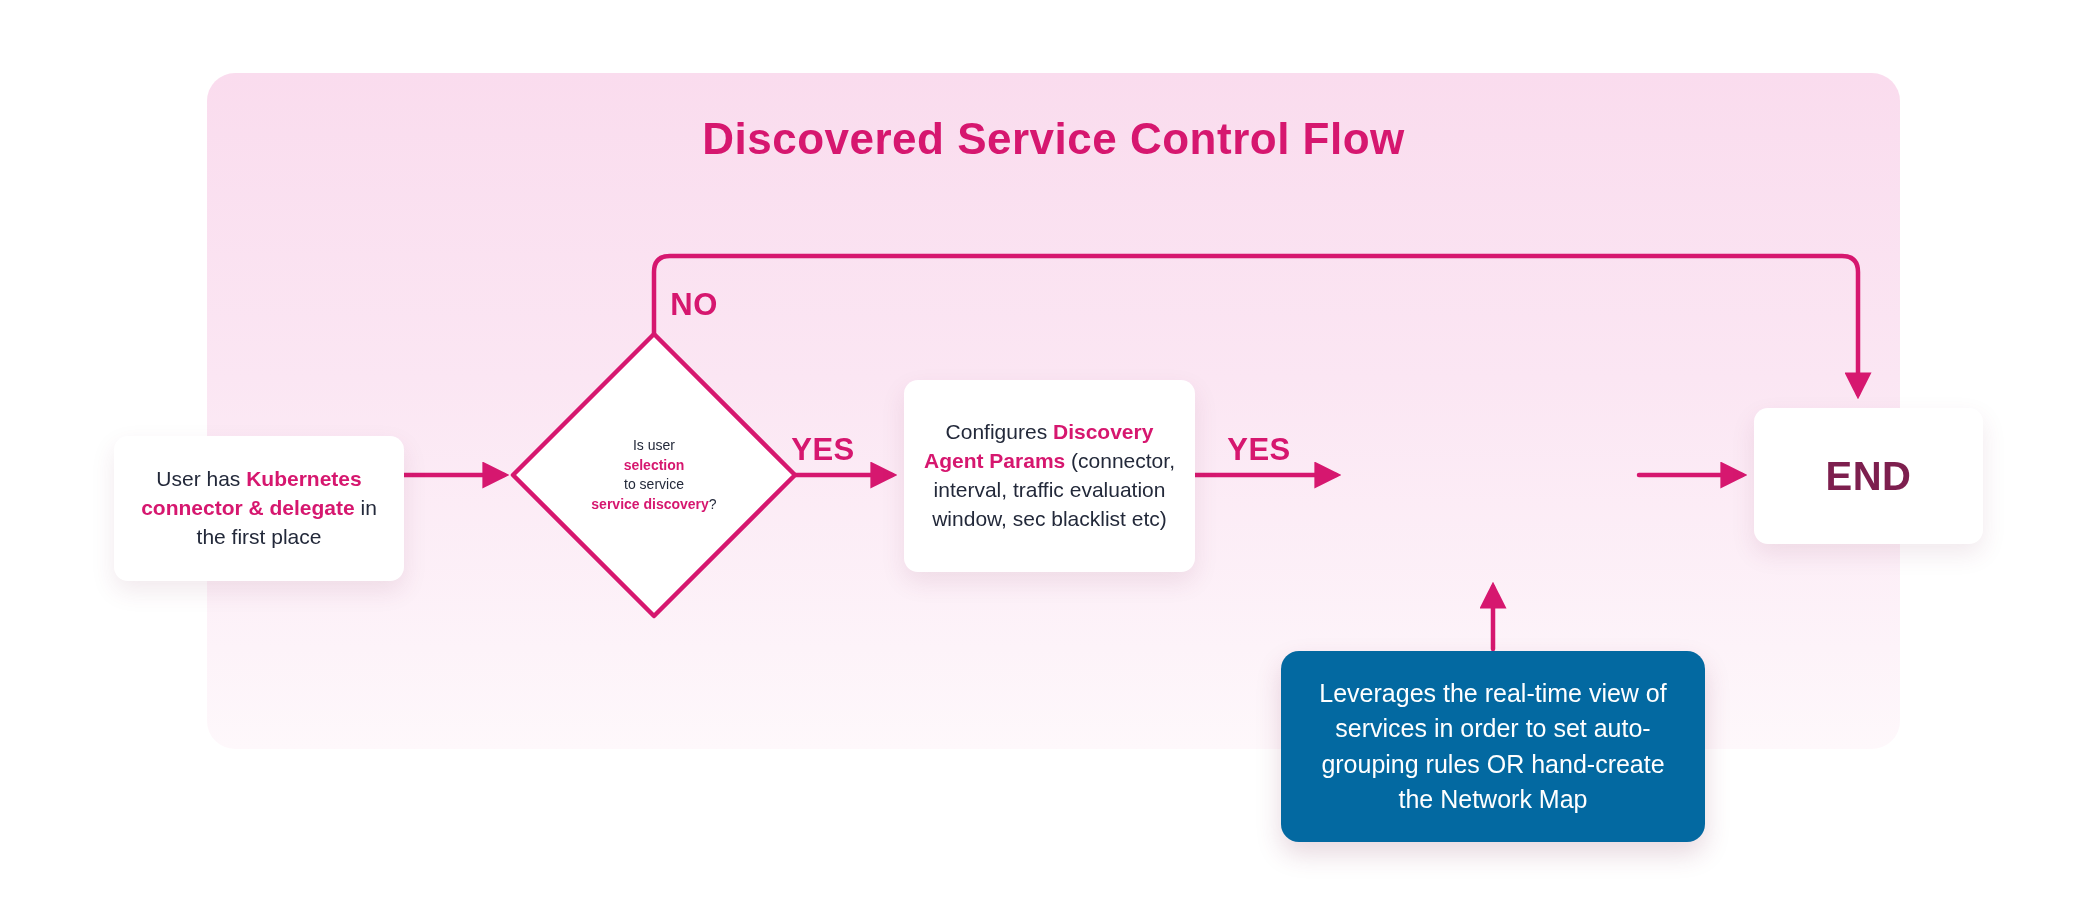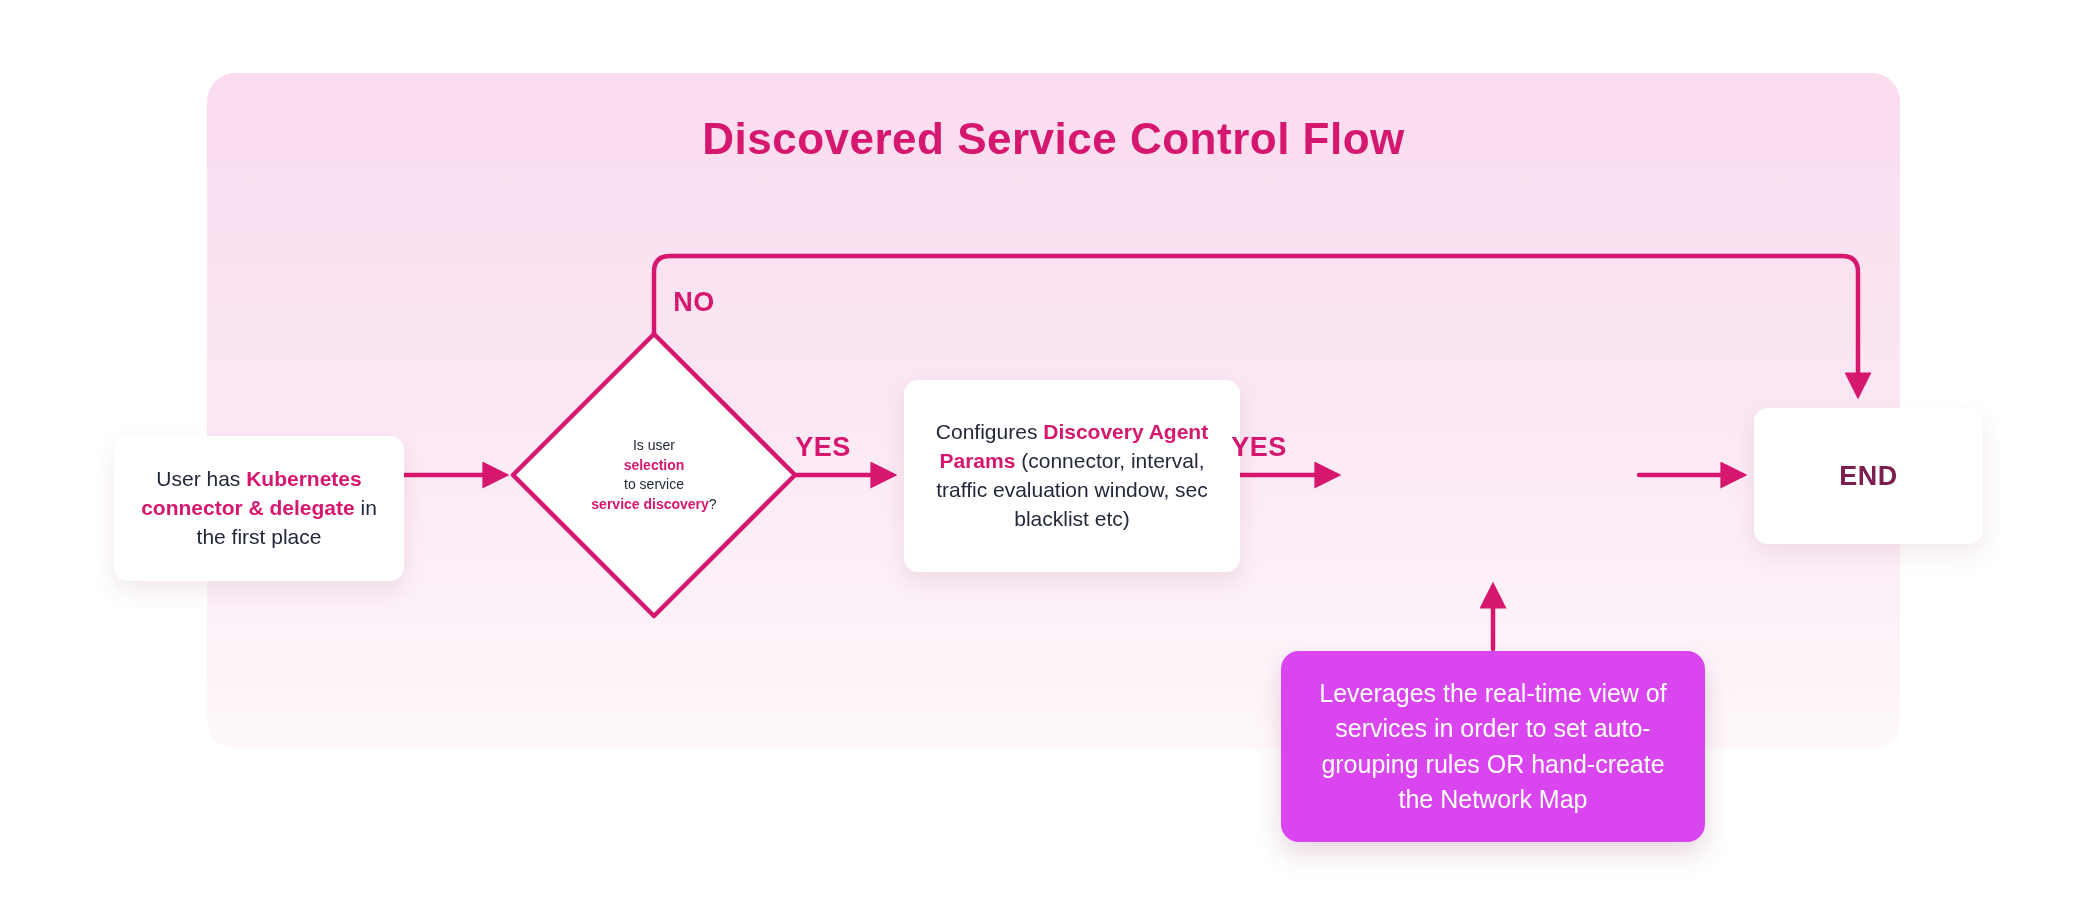--- a/index.html
+++ b/index.html
@@ -49,25 +49,25 @@
     color: #23293a;
   }
   .node .node-text {
     font-size: 21px;
     line-height: 1.38;
     padding: 14px 20px;
   }
   .hl { color: #d6176f; font-weight: 700; }
 
   .start-node   { left: 114px;  top: 404px; width: 290px; height: 145px; margin-top: 32px; }
-  .configure-node { left: 904px;  top: 380px; width: 336px; height: 192px; }
+  .configure-node { left: 904px;  top: 380px; width: 291px; height: 192px; }
   .create-node  { left: 1348px; top: 380px; width: 291px; height: 192px; }
   .end-node     { left: 1754px; top: 408px; width: 229px; height: 136px; }
   .end-node .end-text {
-    font-size: 27px;
+    font-size: 40px;
     font-weight: 700;
     letter-spacing: 0.5px;
     color: #7d1f4e;
   }
 
   .diamond {
     position: absolute;
     left: 507px; top: 328px;
     width: 294px; height: 294px;
   }
@@ -80,39 +80,39 @@
     text-align: center;
     font-size: 14px;
     line-height: 1.4;
     color: #23293a;
   }
 
   .note-node {
     position: absolute;
     left: 1281px; top: 651px;
     width: 424px; height: 191px;
-    background: #d946ef;
+    background: #0369a1;
     border-radius: 18px;
     box-shadow: 0 12px 26px rgba(120, 40, 80, 0.18);
     display: flex;
     align-items: center;
     justify-content: center;
     text-align: center;
   }
   .note-node .note-text {
     color: #ffffff;
     font-size: 25px;
     line-height: 1.42;
     padding: 16px 26px;
   }
 
   .edge-label {
     position: absolute;
     transform: translateX(-50%);
-    font-size: 27px;
+    font-size: 31px;
     font-weight: 700;
     letter-spacing: 0.5px;
     color: #d6176f;
   }
   .label-no   { left: 694px;  top: 287px; }
   .label-yes1 { left: 823px;  top: 432px; }
   .label-yes2 { left: 1259px; top: 432px; }
 </style>
 </head>
 <body>

